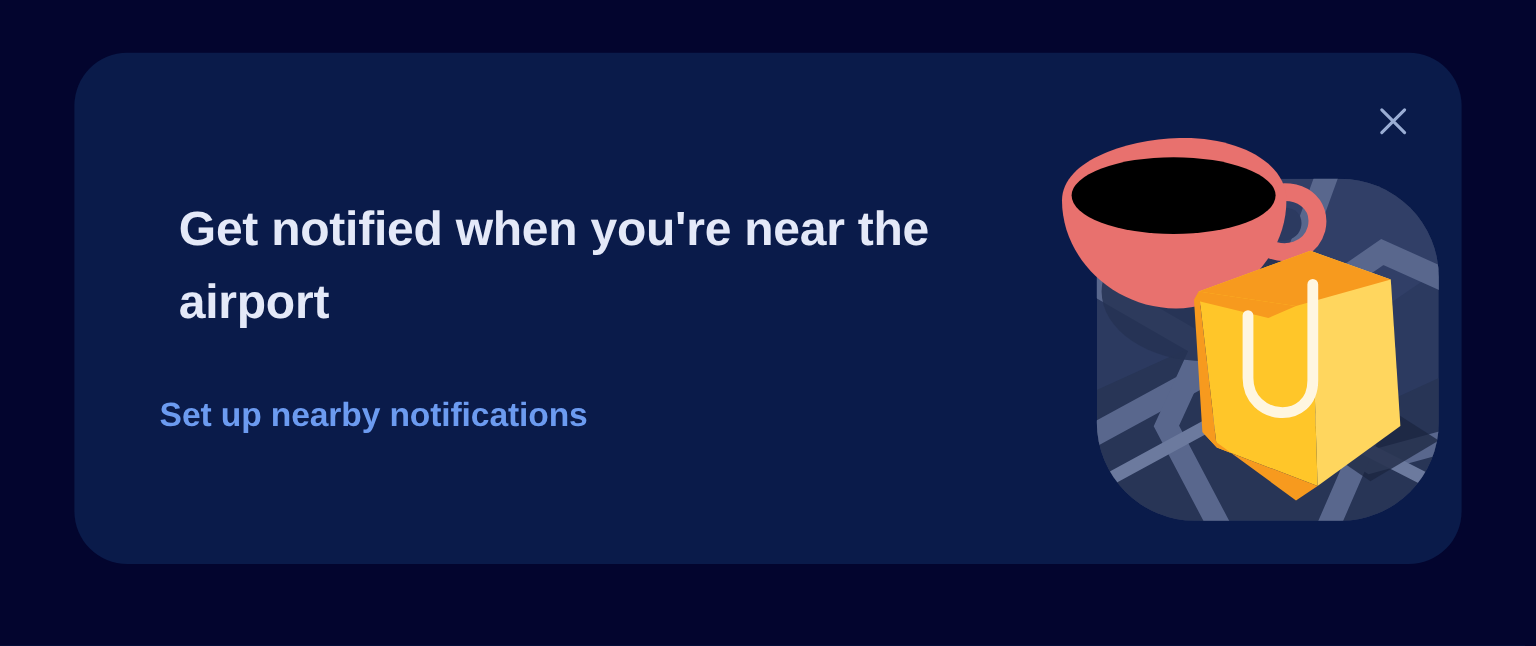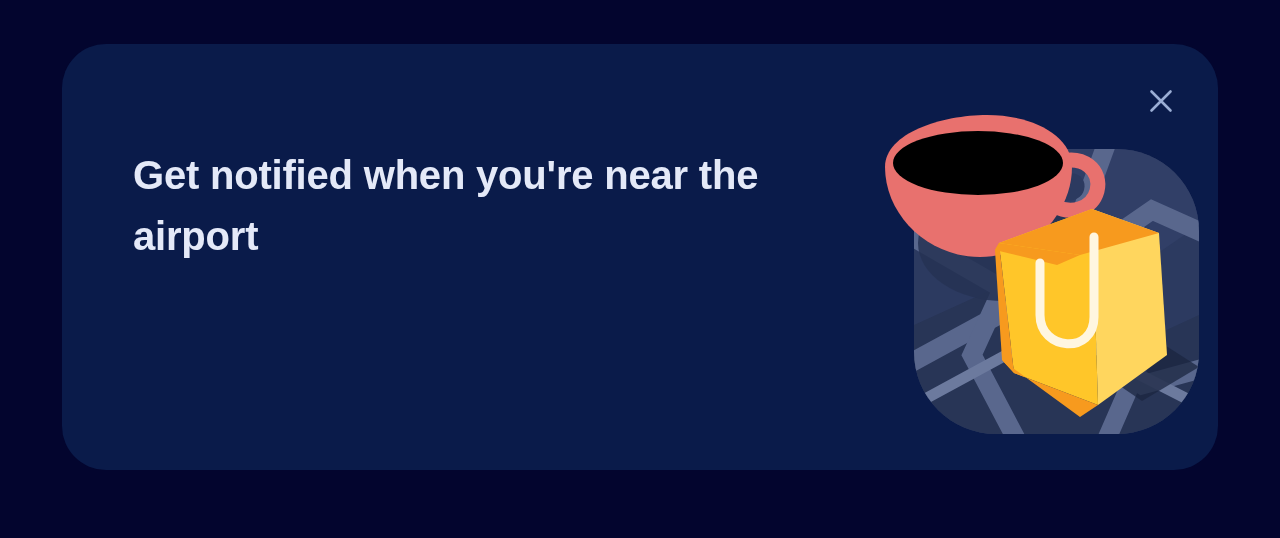--- a/index.html
+++ b/index.html
@@ -44,21 +44,21 @@
   .close-button svg { display: block; }
 
   .card-text {
     position: absolute;
     left: 71px;
     top: 101px;
     width: 680px;
   }
 
   .headline {
-    margin: 0;
+    margin: 16px;
     font-size: 40px;
     line-height: 61px;
     font-weight: 700;
     letter-spacing: -0.2px;
     color: #e4e9f8;
     max-width: 640px;
   }
 
   .link-row {
     margin-top: 46px;
@@ -92,20 +92,23 @@
   <button class="close-button" aria-label="Close">
     <span>
       <svg width="28" height="28" viewBox="0 0 28 28" fill="none">
         <path d="M4.5 4.5 L23.5 23.5 M23.5 4.5 L4.5 23.5" stroke="#9aadd4" stroke-width="2.6" stroke-linecap="round"></path>
       </svg>
     </span>
   </button>
 
   <div class="card-text">
     <h1 class="headline">Get notified when you're near the airport</h1>
+    <div class="link-row">
+      <a class="promo-link" href="#">Set up nearby notifications</a>
+    </div>
   </div>
 
   <div class="illustration">
     <svg width="350" height="345" viewBox="0 0 350 345" fill="none">
       <defs>
         <clipPath id="tileClip">
           <rect x="62" y="44" width="285" height="285" rx="82" ry="82"></rect>
         </clipPath>
       </defs>
 

